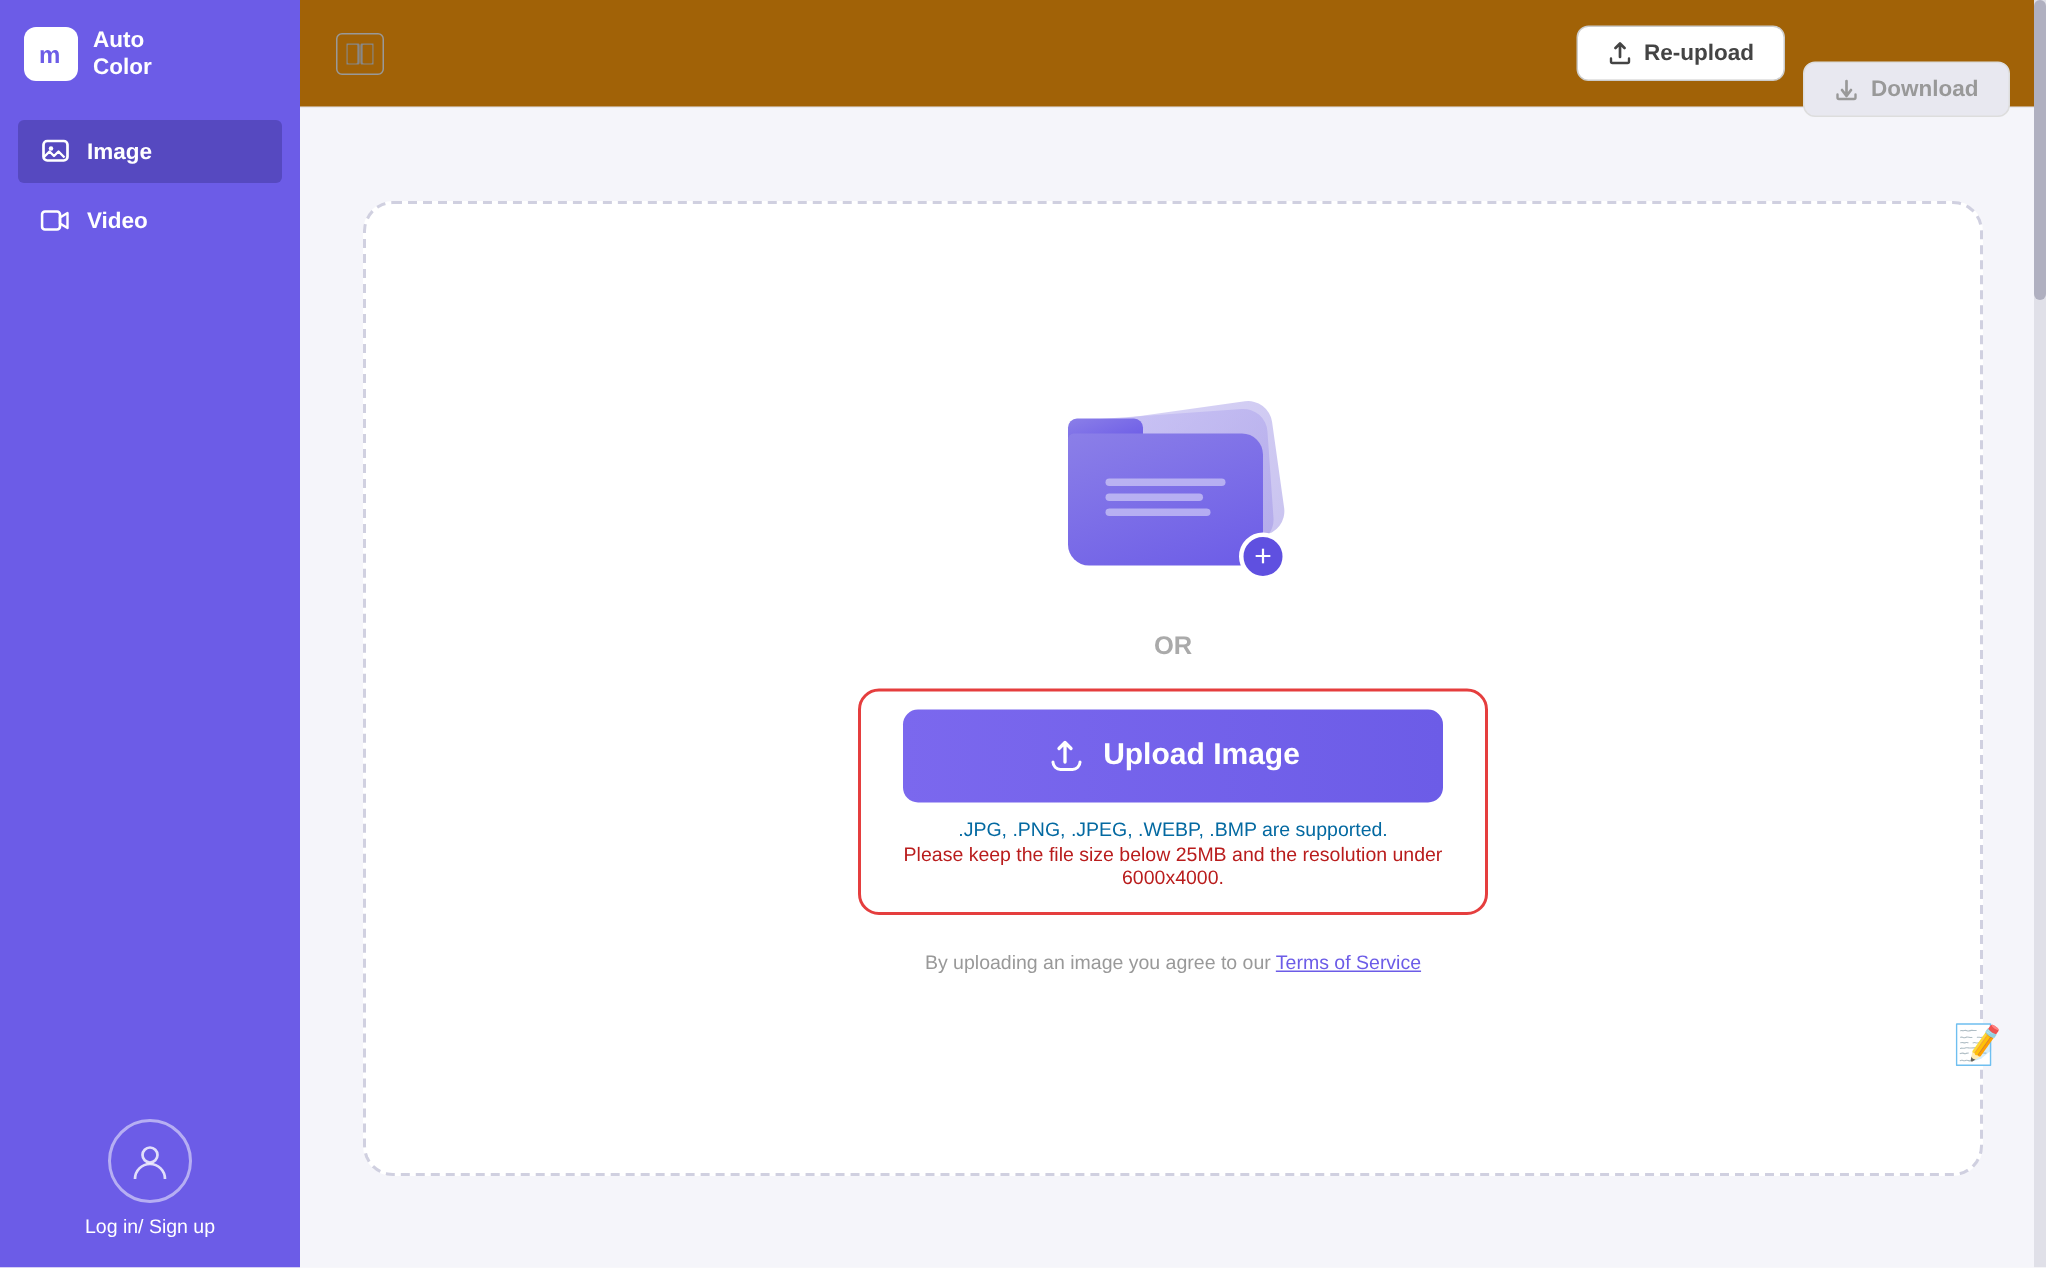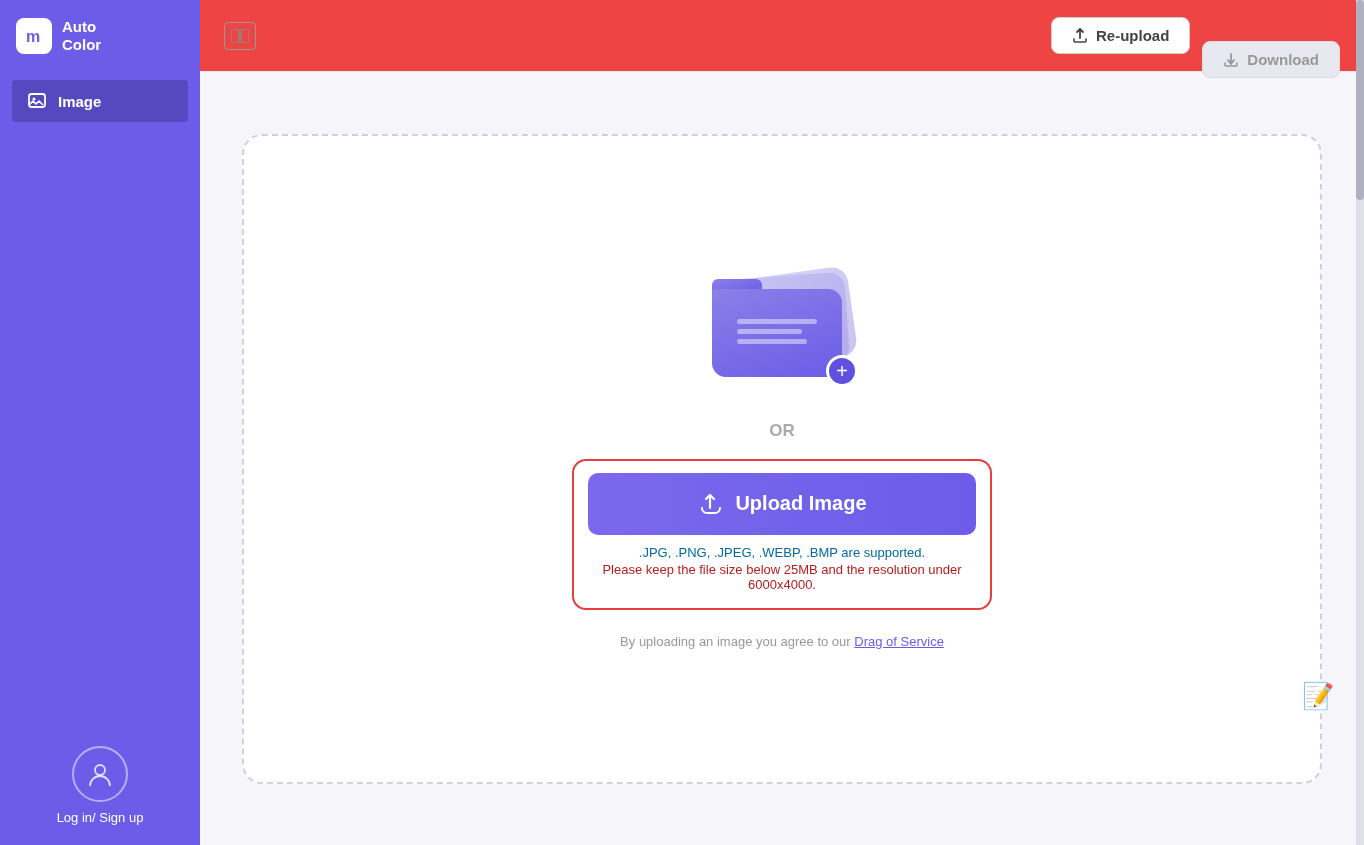--- a/index.html
+++ b/index.html
@@ -97,21 +97,21 @@
       flex-direction: column;
       background: #f5f5fa;
       height: 845px;
       overflow-y: auto;
       position: relative;
     }
 
     
     #header {
       height: 72px;
-      background: #ef4444;
+      background: #a16207;
       display: flex;
       align-items: center;
       justify-content: space-between;
       padding: 16px 24px;
       border-bottom: 1px solid #e8e8f0;
     }
     #header-left {
       display: flex;
       align-items: center;
       gap: 8px;
@@ -290,21 +290,21 @@
       color: #fff;
       border: none;
       border-radius: 10px;
       padding: 18px 60px;
       font-size: 20px;
       font-weight: 700;
       cursor: pointer;
       display: flex;
       align-items: center;
       gap: 12px;
-      width: 388px;
+      width: 360px;
       justify-content: center;
     }
     .upload-icon-svg {
       width: 26px;
       height: 26px;
     }
     #file-info {
       text-align: center;
     }
     #supported-formats {
@@ -379,20 +379,29 @@
       <span class="nav-icon">
         <svg width="20" height="20" viewBox="0 0 20 20" fill="none">
           <rect x="2" y="3" width="16" height="13" rx="2.5" stroke="#fff" stroke-width="1.8" fill="none"></rect>
           <circle cx="7" cy="8" r="1.5" fill="#fff"></circle>
           <path d="M2 14l4-4 3 3 3-3 4 4" stroke="#fff" stroke-width="1.6" fill="none" stroke-linejoin="round"></path>
         </svg>
       </span>
       <span>Image</span>
     </div>
 
+    <div class="nav-item">
+      <span class="nav-icon">
+        <svg width="20" height="20" viewBox="0 0 20 20" fill="none">
+          <rect x="1" y="4" width="12" height="12" rx="2" stroke="#fff" stroke-width="1.8" fill="none"></rect>
+          <path d="M13 8l5-3v10l-5-3V8z" stroke="#fff" stroke-width="1.6" fill="none" stroke-linejoin="round"></path>
+        </svg>
+      </span>
+      <span>Video</span>
+    </div>
   </div>
 
   <div id="sidebar-bottom">
     <div id="avatar-circle">
       <svg width="28" height="28" viewBox="0 0 28 28" fill="none">
         <circle cx="14" cy="10" r="5" stroke="rgba(255,255,255,0.8)" stroke-width="1.8" fill="none"></circle>
         <path d="M4 26c0-5.523 4.477-10 10-10s10 4.477 10 10" stroke="rgba(255,255,255,0.8)" stroke-width="1.8" fill="none"></path>
       </svg>
     </div>
     <div id="login-text">Log in/ Sign up</div>
@@ -455,21 +464,21 @@
           </svg>
           <span>Upload Image</span>
         </button>
         <div id="file-info">
           <div id="supported-formats">.JPG, .PNG, .JPEG, .WEBP, .BMP are supported.</div>
           <div id="size-limit">Please keep the file size below 25MB and the resolution under 6000x4000.</div>
         </div>
       </div>
 
       <div id="terms-text">
-        <span>By uploading an image you agree to our </span><a id="terms-link">Drag of Service</a>
+        <span>By uploading an image you agree to our </span><a id="terms-link">Terms of Service</a>
       </div>
     </div>
   </div>
 
   <div id="scrollbar-track">
     <div id="scrollbar-thumb"></div>
   </div>
 </div>
 
 <div id="notebook-widget">📝</div>

